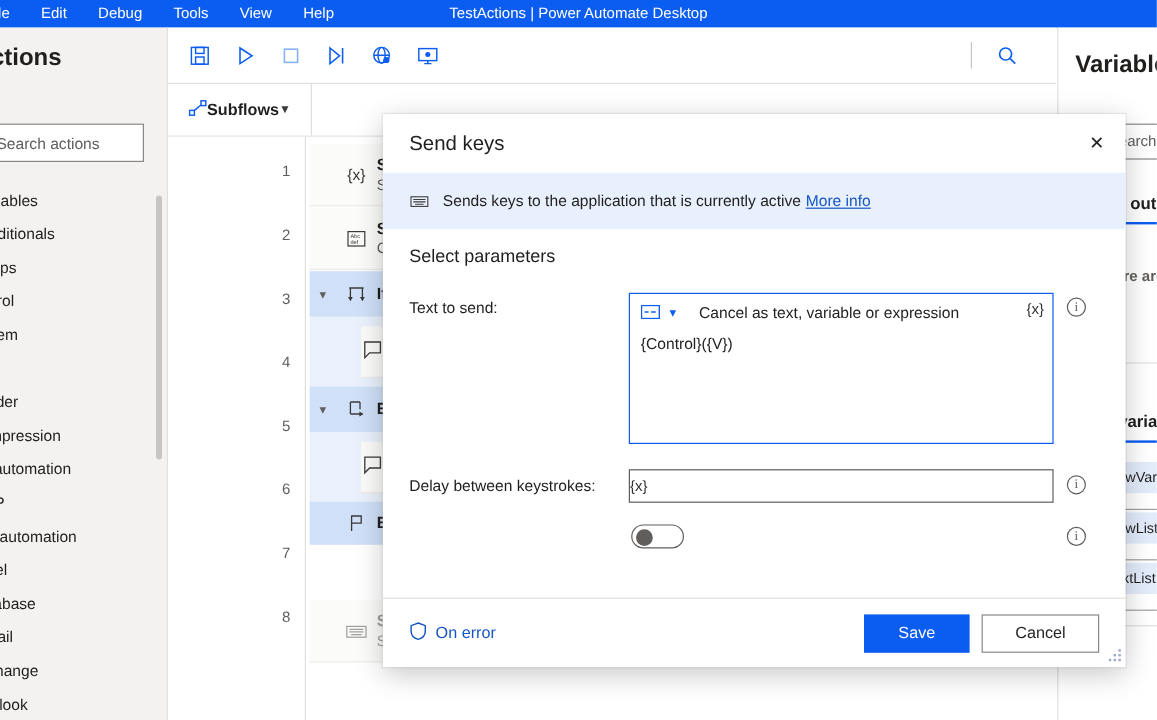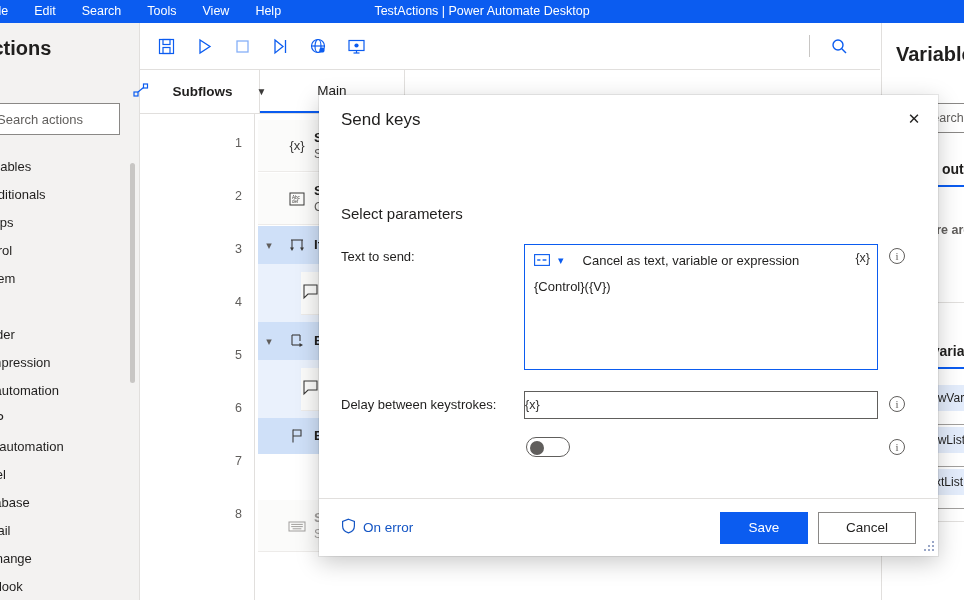--- a/index.html
+++ b/index.html
@@ -80,21 +80,21 @@
   }
 
   
   #tabs-row {
     position:absolute; left:140px; top:70px; width:740px; height:44px;
     background:#ffffff; border-bottom:1px solid #e1dfdd;
     display:flex; align-items:stretch;
   }
   #tab-subflows {
     width:120px; display:flex; align-items:center; justify-content:center;
-    gap:24px; border-right:1px solid #e1dfdd;
+    gap:0; border-right:1px solid #e1dfdd;
     font-size:13.5px; font-weight:600; color:#201f1e;
   }
   #tab-main {
     width:145px; display:flex; align-items:center; justify-content:center;
     font-size:13.5px; color:#201f1e;
     border-bottom:2px solid #0b5cf0;
     border-right:1px solid #e1dfdd;
   }
 
   
@@ -296,21 +296,21 @@
     position:absolute; width:2px; height:2px; background:#9aa7c7;
   }
 </style>
 </head>
 <body>
 
 <div id="titlebar">
   <div id="menu">
     <div class="mi first">File</div>
     <div class="mi">Edit</div>
-    <div class="mi">Search</div>
+    <div class="mi">Debug</div>
     <div class="mi">Tools</div>
     <div class="mi">View</div>
     <div class="mi">Help</div>
   </div>
   <div id="app-title">TestActions | Power Automate Desktop</div>
 </div>
 
 <div id="left-panel">
   <div id="actions-title">Actions</div>
   <div id="search-actions">
@@ -396,23 +396,20 @@
     <span>
       <svg width="16" height="16" viewBox="0 0 16 16" fill="none" stroke="#0b5cf0" stroke-width="1.2">
         <rect x="1" y="10" width="4" height="4"></rect>
         <rect x="10.5" y="2" width="4" height="4"></rect>
         <line x1="5" y1="10" x2="10.5" y2="5.5"></line>
       </svg>
     </span>
     <span>Subflows</span>
     <span style="color:#3b3a39;font-size:10px">▼</span>
   </div>
-  <div id="tab-main">
-    <span>Main</span>
-  </div>
 </div>
 
 <div id="canvas">
   <div id="gutter">
     <div class="ln" style="top:22px">1</div>
     <div class="ln" style="top:75px">2</div>
     <div class="ln" style="top:128px">3</div>
     <div class="ln" style="top:181px">4</div>
     <div class="ln" style="top:234px">5</div>
     <div class="ln" style="top:287px">6</div>
@@ -568,20 +565,32 @@
   <div id="vars-divider"></div>
 </div>
 
 <div id="dialog">
 
   <div id="dlg-header">
     <div id="dlg-title">Send keys</div>
     <div id="dlg-close">✕</div>
   </div>
 
+  <div id="dlg-infobar">
+    <span class="kbd-icon">
+      <svg width="17" height="17" viewBox="0 0 17 17" fill="none" stroke="#3b3a39" stroke-width="0.9">
+        <rect x="1.5" y="5" width="14" height="8"></rect>
+        <line x1="3.4" y1="7.2" x2="13.6" y2="7.2"></line>
+        <line x1="3.4" y1="9.2" x2="13.6" y2="9.2"></line>
+        <line x1="5" y1="11.2" x2="12" y2="11.2"></line>
+      </svg>
+    </span>
+    <span class="txt">Sends keys to the application that is currently active</span>
+    <a class="lnk" href="#">More info</a>
+  </div>
 
   <div id="dlg-body">
     <div id="sel-params">Select parameters</div>
 
     <div class="field-label" style="left:22px; top:58px">Text to send:</div>
     <div id="tts-box">
       <div id="tts-topbar">
         <span id="tts-type-icon">
           <svg width="16" height="12" viewBox="0 0 16 12" fill="none" stroke="#0b5cf0" stroke-width="1.1">
             <rect x="0.6" y="0.6" width="14.8" height="10.8"></rect>

